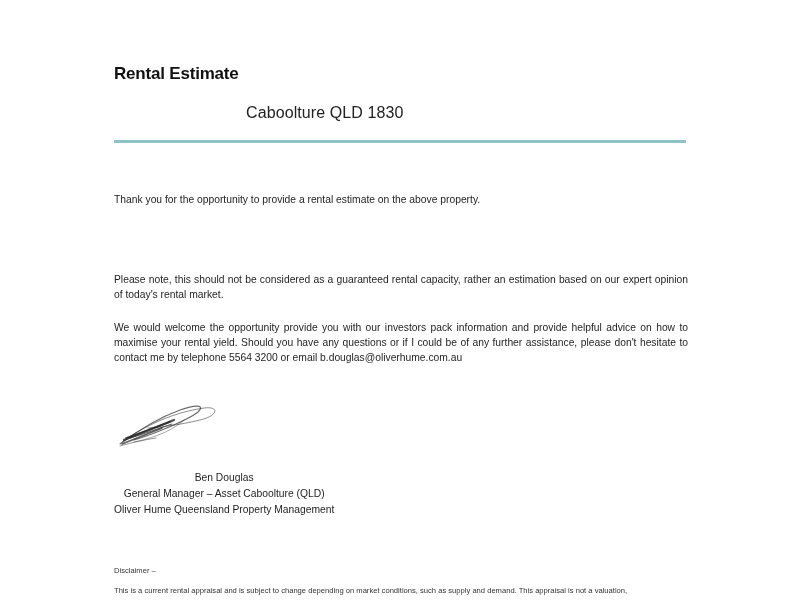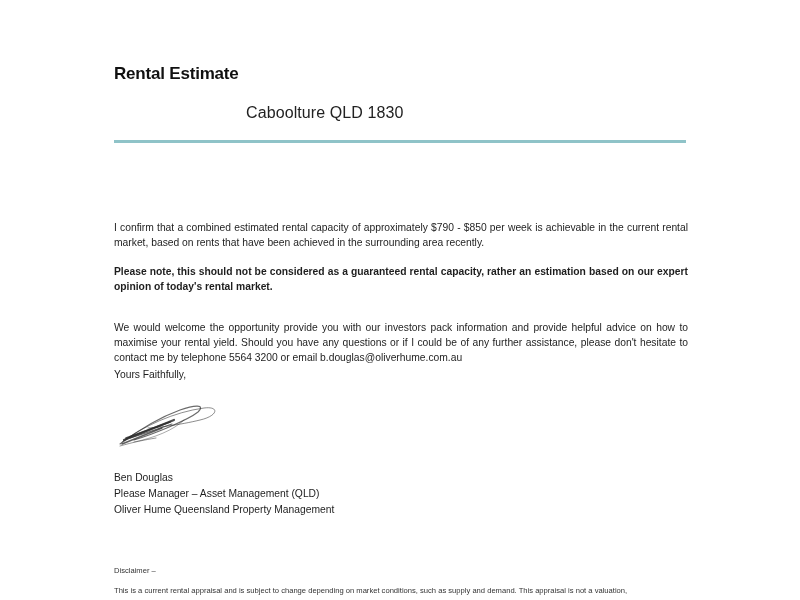--- a/index.html
+++ b/index.html
@@ -65,38 +65,39 @@
       left: 114px;
       width: 574px;
       font-size: 10.3px;
       line-height: 15px;
       color: #1e1e1e;
       margin: 0;
       text-align: justify;
     }
     .p1 { top: 192px; }
     .p2 { top: 220px; }
-    .p3 { top: 264px; font-weight: bold; }
+    .p3 { top: 272px; }
     .p4 { top: 308px; margin-top: 12px; }
     .closing { top: 367px; }
 
     .signature {
       position: absolute;
       left: 114px;
       top: 398px;
       width: 110px;
       height: 54px;
     }
     .signatory {
       position: absolute;
       left: 114px;
       top: 470px;
       font-size: 10.3px;
       line-height: 16px;
       color: #1e1e1e;
+      text-align: center;
     }
     .signatory div { white-space: nowrap; }
 
     .disclaimer-label {
       position: absolute;
       left: 114px;
       top: 566px;
       font-size: 7.6px;
       color: #333333;
     }
@@ -116,42 +117,41 @@
 <div class="page">
 
   <div class="header-residue"></div>
 
   <h1 class="doc-title">Rental Estimate</h1>
 
   <div class="address">Caboolture QLD 1830</div>
 
   <div class="rule"></div>
 
-  <p class="body-text p2">I confirm that a combined estimated rental capacity of approximately $790 - $850 per week is achievable in the current rental market, based on rents that have been achieved in the surrounding area recently.</p>
+  <p class="body-text p1">Thank you for the opportunity to provide a rental estimate on the above property.</p>
   <p class="body-text p3">Please note, this should not be considered as a guaranteed rental capacity, rather an estimation based on our expert opinion of today's rental market.</p>
   <p class="body-text p4">We would welcome the opportunity provide you with our investors pack information and provide helpful advice on how to maximise your rental yield.  Should you have any questions or if I could be of any further assistance, please don't hesitate to contact me by telephone 5564 3200 or email b.douglas@oliverhume.com.au</p>
-  <p class="body-text closing">Yours Faithfully,</p>
 
   <div class="signature">
     <svg width="110" height="54" viewBox="0 0 110 54" xmlns="http://www.w3.org/2000/svg">
       <g fill="none" stroke="#2b2b2b" stroke-linecap="round">
         <path d="M6 46 C 22 34, 44 20, 66 12 C 80 7, 92 6, 84 14 C 74 22, 40 36, 20 42" stroke-width="1.1" opacity="0.7"></path>
         <path d="M8 44 C 30 28, 60 14, 90 10 C 106 8, 104 18, 86 22 C 66 27, 40 30, 34 30" stroke-width="0.9" opacity="0.6"></path>
         <path d="M10 42 L 60 22" stroke-width="2.2" opacity="0.85"></path>
         <path d="M12 40 L 56 24" stroke-width="1.8" opacity="0.8"></path>
         <path d="M8 46 L 48 30" stroke-width="1.4" opacity="0.75"></path>
         <path d="M16 40 C 30 36, 46 30, 58 26" stroke-width="1.2" opacity="0.7"></path>
         <path d="M6 48 C 20 44, 30 42, 42 40" stroke-width="0.9" opacity="0.55"></path>
         <path d="M20 44 C 40 40, 60 32, 70 22" stroke-width="0.8" opacity="0.5"></path>
       </g>
     </svg>
   </div>
 
   <div class="signatory">
     <div>Ben Douglas</div>
-    <div>Please Manager – Asset Management (QLD)</div>
+    <div>General Manager – Asset Caboolture (QLD)</div>
     <div>Oliver Hume Queensland Property Management</div>
   </div>
 
   <div class="disclaimer-label">Disclaimer –</div>
   <div class="disclaimer-text">This is a current rental appraisal and is subject to change depending on market conditions, such as supply and demand.  This appraisal is not a valuation,</div>
 
 </div>
 
 </body></html>

